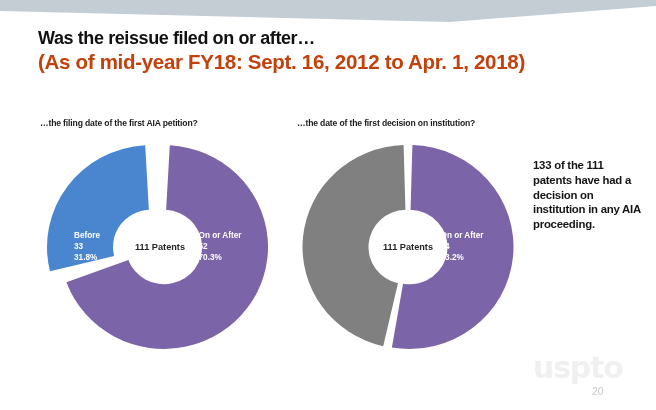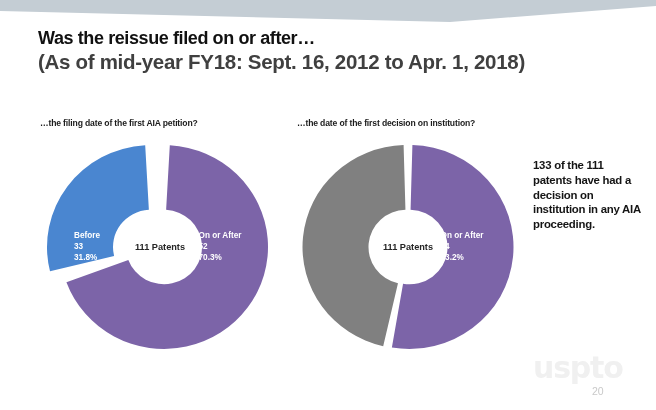--- a/index.html
+++ b/index.html
@@ -20,21 +20,21 @@
 
   
   .title-block{
     position:absolute;left:38px;top:28px;width:600px;
   }
   .title-line1{
     font-size:18px;font-weight:bold;color:#111111;
     letter-spacing:-0.4px;line-height:1.12;white-space:nowrap;
   }
   .title-line2{
-    font-size:20.5px;font-weight:bold;color:#404040;
+    font-size:20.5px;font-weight:bold;color:#c2410c;
     letter-spacing:-0.3px;line-height:1.18;margin-top:2px;white-space:nowrap;
   }
 
   
   .subtitle{
     position:absolute;font-size:8.6px;font-weight:bold;color:#1b1b1b;
     letter-spacing:-0.15px;white-space:nowrap;
   }
   .subtitle.left{left:40px;top:118px;}
   .subtitle.right{left:297px;top:118px;}

